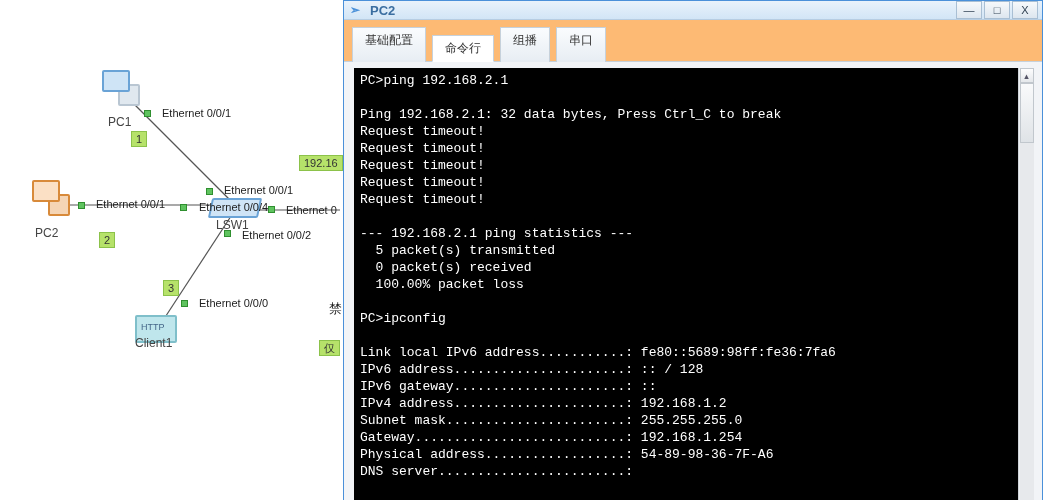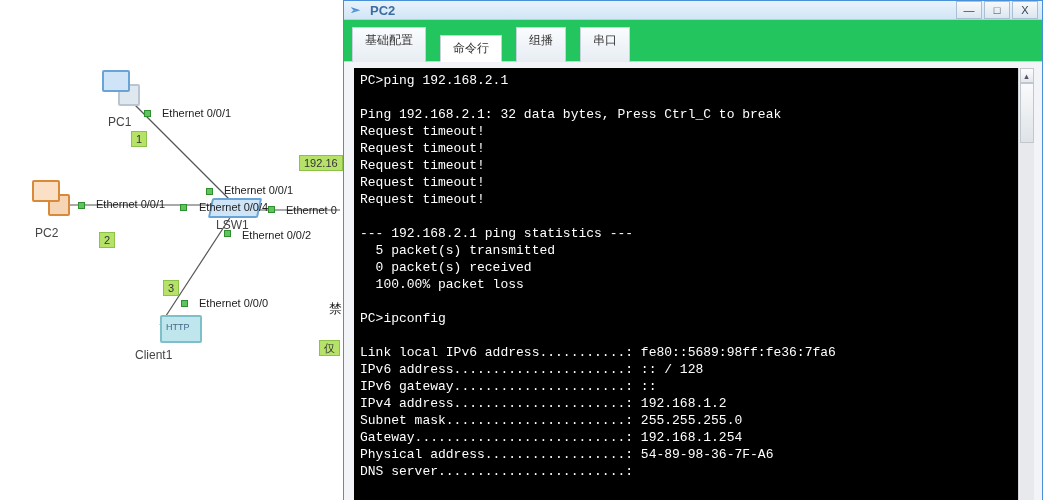--- a/index.html
+++ b/index.html
@@ -47,21 +47,21 @@
   
   .pc-icon { position:absolute; width:40px; height:40px; }
   .pc-icon .monitor { position:absolute; left:2px; top:0; width:28px; height:22px; border:2px solid #6aa3d6; background:#cfe4f6; border-radius:2px; }
   .pc-icon .base   { position:absolute; left:18px; top:14px; width:22px; height:22px; background:#e0e8ef; border:2px solid #b9c6d2; border-radius:2px; }
   .pc-icon.orange .monitor { border-color:#d88a3a; background:#fbe0c5; }
   .pc-icon.orange .base { border-color:#d88a3a; background:#f5d5b5; }
 
   .switch-icon { position:absolute; width:50px; height:20px; }
   .switch-icon .block { width:50px; height:20px; background:#cfe4f6; border:2px solid #6aa3d6; border-radius:2px; transform: skewX(-12deg); }
 
-  .client-icon { position:absolute; width:42px; height:28px;margin-left:25px; }
+  .client-icon { position:absolute; width:42px; height:28px; }
   .client-icon .block { width:42px; height:28px; background:#bfe6ec; border:2px solid #7fbfca; border-radius:2px; }
   .client-icon .txt { position:absolute; left:6px; top:7px; font-size:9px; color:#468; }
 
   
   .cmd-window {
     position:absolute;
     left: 343px; top: 0;
     width: 700px; height: 500px;
     border: 1px solid #4a90d9;
     background: #fdfdfd;
@@ -81,24 +81,24 @@
     width:26px; height:18px;
     background: linear-gradient(#f7f9fb,#dde6ef);
     border:1px solid #a9bfd4;
     display:flex; align-items:center; justify-content:center;
     font-size:11px; color:#345;
     cursor:default;
   }
 
   .tabs {
     display:flex;
-    background:#22c55e;
+    background:#fdba74;
     border-bottom:1px solid #c6d1db;
     padding: 6px 8px 0 8px;
-    gap:12px;
+    gap:4px;
   }
   .tab {
     padding: 4px 12px;
     font-size:12px;
     border:1px solid #c6d1db;
     border-bottom:none;
     background: linear-gradient(#fafcfe,#e7edf3);
     position:relative; top:1px;
     margin-right:2px;
     color:#333;
@@ -182,21 +182,21 @@
   <div class="port-dot" style="left:224px; top:230px;"></div>
   <div class="port-label" style="left:234px; top:229px;">Ethernet 0/0/2</div>
 
   <div class="badge" style="left:299px; top:155px;">192.16</div>
   <div class="badge" style="left:163px; top:280px;">3</div>
 
   <div class="client-icon" style="left:135px; top:315px;">
     <div class="block"></div>
       <div class="txt">HTTP</div>
   </div>
-  <div class="node-label" style="left:135px; top:348px;">Client1</div>
+  <div class="node-label" style="left:135px; top:336px;">Client1</div>
   <div class="port-dot" style="left:181px; top:300px;"></div>
   <div class="port-label" style="left:191px; top:297px;">Ethernet 0/0/0</div>
 
   <div class="port-label" style="left:321px; top:300px; font-size:13px;">禁</div>
   <div class="badge" style="left:319px; top:340px;">仅</div>
 </div>
 
 <div class="cmd-window">
   <div class="title-bar">
     <span class="app-icon">➣</span>

